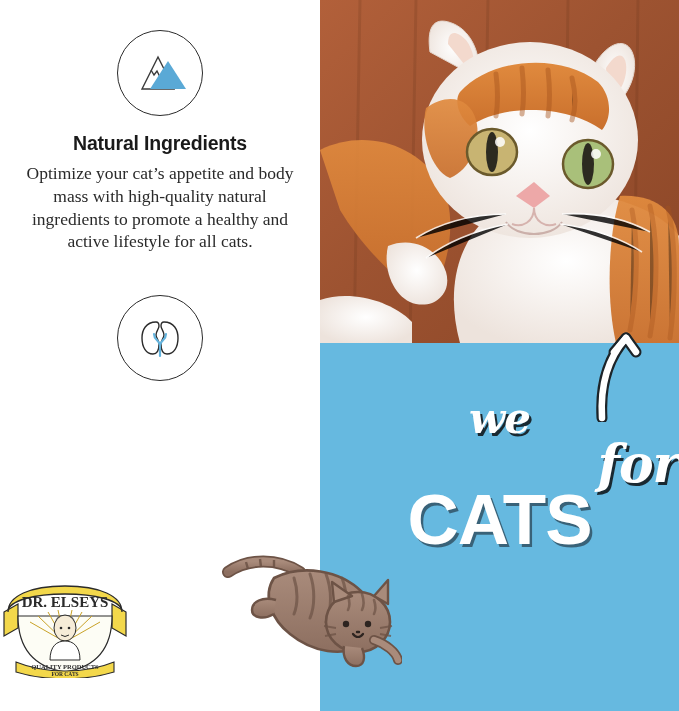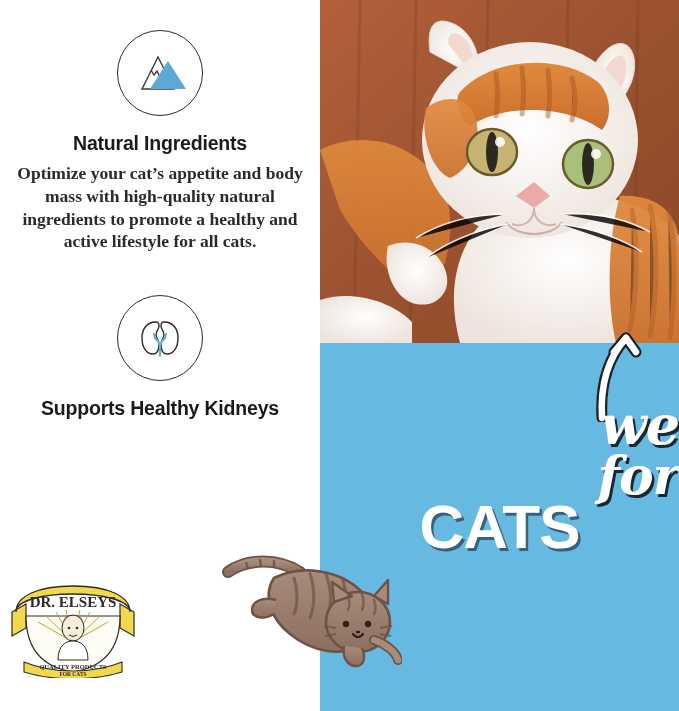--- a/index.html
+++ b/index.html
@@ -17,24 +17,24 @@
 
   .icon-circle{width:84px;height:84px;border-radius:50%;border:1.3px solid #2b2b2b;
     margin:0 auto;display:flex;align-items:center;justify-content:center;background:#fff;}
   .icon-circle svg{display:block;}
 
   .feature-title{margin:16px 0 0;font-family:"Liberation Sans",sans-serif;
     font-weight:bold;font-size:19.5px;color:#1a1a1a;letter-spacing:-.2px;}
 
   .feature-body{margin:7px auto 0;width:292px;
     font-family:"Liberation Serif",serif;font-size:17.5px;line-height:1.30;
-    color:#2a2a2a;font-weight:bold;}
-
-  
-  .logo{position:absolute;left:8px;top:582px;width:130px;height:96px;}
+    color:#2a2a2a;}
+
+  
+  .logo{position:absolute;left:0;top:582px;width:130px;height:96px;}
   .logo svg{display:block;}
 
   
   .photo{position:absolute;left:320px;top:0;width:359px;height:343px;overflow:hidden;
     background:#a85c37;}
   .photo svg{display:block;}
 
   
   .blue-panel{position:absolute;left:320px;top:343px;width:359px;height:368px;
     background:#66b9e0;}
@@ -46,24 +46,24 @@
   
   .tagline{position:absolute;left:320px;top:398px;width:359px;text-align:center;
     color:#ffffff;}
 
   .tl-script{font-family:"DejaVu Serif",serif;font-style:italic;font-weight:bold;
     text-shadow:2.5px 3px 0 rgba(20,28,34,.92);line-height:1;}
 
   .tl-block{font-family:"Liberation Sans",sans-serif;font-weight:bold;
     text-shadow:2.5px 3px 0 rgba(20,28,34,.55);line-height:1;}
 
-  .tl-we{font-size:54px;letter-spacing:-1px;text-align:right;}
+  .tl-we{font-size:42px;letter-spacing:-1px;}
   .tl-speak{font-size:62px;letter-spacing:-1.5px;margin-top:-4px;}
   .tl-for{font-size:52px;letter-spacing:-1px;margin-top:-2px;text-align:right;}
-  .tl-cats{font-size:62px;letter-spacing:-1px;margin-top:-6px;}
+  .tl-cats{font-size:71px;letter-spacing:-1px;margin-top:-6px;}
 
   
   .leap-cat{position:absolute;left:216px;top:548px;width:186px;height:122px;}
   .leap-cat svg{display:block;}
 </style>
 </head>
 <body>
 
 <div id="root">
 
@@ -85,21 +85,20 @@
       <div class="icon-circle">
         <svg width="56" height="48" viewBox="0 0 56 48">
           <path d="M24 8 C14 8 10 16 10 24 C10 33 14 40 21 40 C26 40 27 35 27 30
                    C27 26 24 24 24 21 C24 17 27 15 27 12 C27 9.5 26 8 24 8 Z" fill="none" stroke="#2b2b2b" stroke-width="1.4"></path>
           <path d="M32 8 C42 8 46 16 46 24 C46 33 42 40 35 40 C30 40 29 35 29 30
                    C29 26 32 24 32 21 C32 17 29 15 29 12 C29 9.5 30 8 32 8 Z" fill="none" stroke="#2b2b2b" stroke-width="1.4"></path>
           <path d="M22 20 C22 26 27 26 28 31 L28 42" fill="none" stroke="#63b3dd" stroke-width="2.2" stroke-linecap="round"></path>
           <path d="M34 20 C34 26 29 26 28 31" fill="none" stroke="#63b3dd" stroke-width="2.2" stroke-linecap="round"></path>
         </svg>
       </div>
-      <div class="feature-title">Supports Healthy Kidneys</div>
     </div>
 
     <div class="logo">
       <svg width="130" height="96" viewBox="0 0 130 96">
 
         <path d="M4 30 L18 22 L18 46 L4 54 Z" fill="#f3d84b" stroke="#2b2b2b" stroke-width="1.2"></path>
         <path d="M126 30 L112 22 L112 46 L126 54 Z" fill="#f3d84b" stroke="#2b2b2b" stroke-width="1.2"></path>
 
         <path d="M18 34 C18 72 40 86 65 90 C90 86 112 72 112 34 Z" fill="#fdfdf5" stroke="#2b2b2b" stroke-width="1.2"></path>
 

